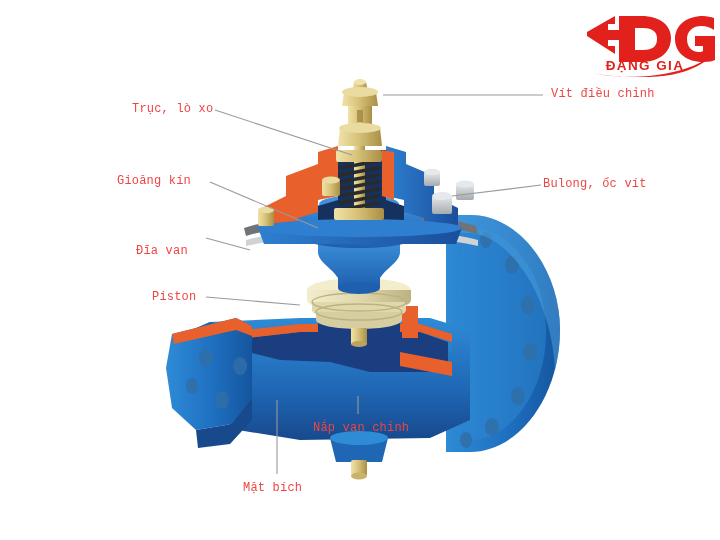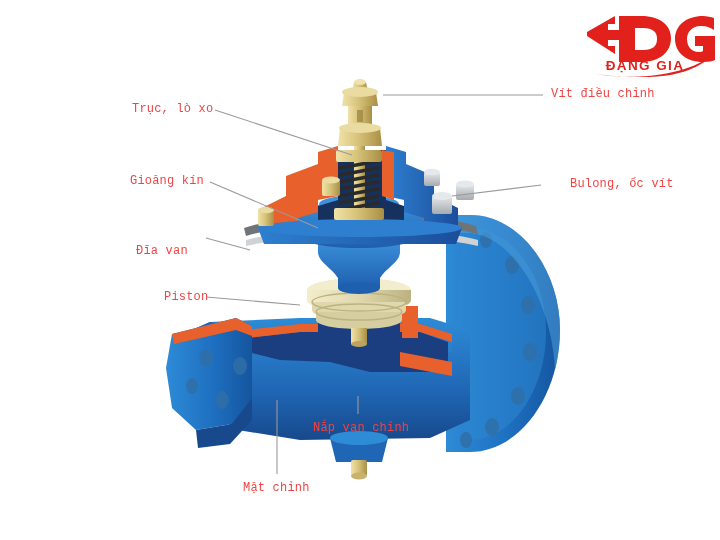--- a/index.html
+++ b/index.html
@@ -286,27 +286,27 @@
       <line x1="206" y1="297" x2="300" y2="305"></line>
       <line x1="543" y1="95" x2="383" y2="95"></line>
       <line x1="541" y1="185" x2="452" y2="196"></line>
       <line x1="358" y1="414" x2="358" y2="396"></line>
       <line x1="277" y1="474" x2="277" y2="400"></line>
     </g>
   </svg>
 
   <div class="label" style="left:132px; top:103px;">Trục, lò xo</div>
 
-  <div class="label" style="left:130px; top:175px;">Gioăng kín</div>
+  <div class="label" style="left:117px; top:175px;">Gioăng kín</div>
 
   <div class="label" style="left:136px; top:245px;">Đĩa van</div>
 
-  <div class="label" style="left:152px; top:291px;margin-left:12px;">Piston</div>
+  <div class="label" style="left:152px; top:291px;">Piston</div>
 
   <div class="label" style="left:551px; top:88px;">Vít điều chỉnh</div>
 
-  <div class="label" style="left:570px; top:178px;">Bulong, ốc vít</div>
+  <div class="label" style="left:543px; top:178px;">Bulong, ốc vít</div>
 
   <div class="label" style="left:313px; top:422px;">Nắp van chỉnh</div>
 
-  <div class="label" style="left:243px; top:482px;">Mặt chỉnh</div>
+  <div class="label" style="left:243px; top:482px;">Mặt bích</div>
 
 </div>
 
 </body></html>

